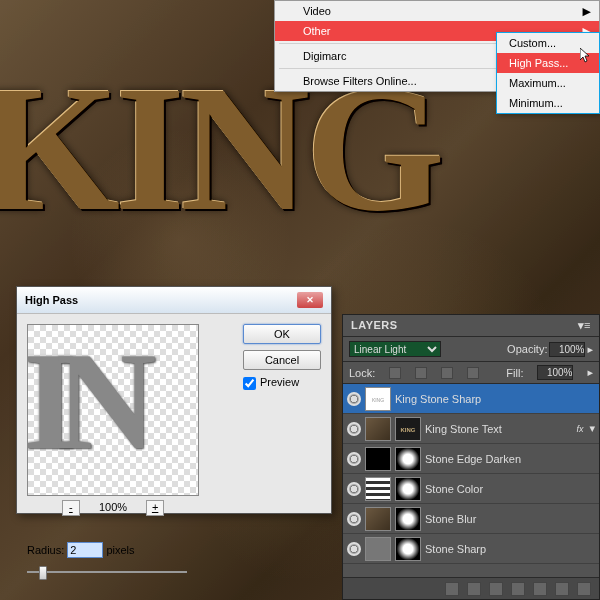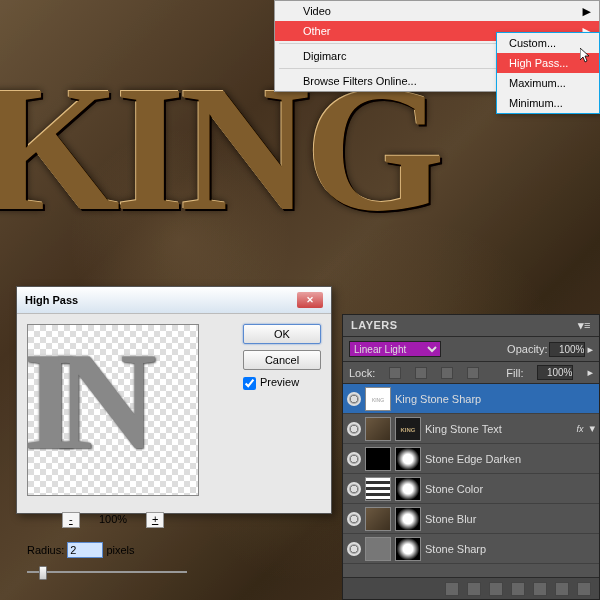--- a/index.html
+++ b/index.html
@@ -19,31 +19,31 @@
 .dlg-title{background:linear-gradient(#fff,#d8e4f0);padding:5px 8px;font-weight:700;display:flex;justify-content:space-between;align-items:center;border-bottom:1px solid #bbb}
 .dlg-x{background:linear-gradient(#e8a0a0,#c44);color:#fff;width:26px;height:16px;text-align:center;border-radius:2px;font-size:9px;line-height:16px;cursor:pointer}
 .dlg-body{padding:10px;position:relative;height:284px}
 .preview-box{width:172px;height:172px;border:1px solid #888;background:repeating-conic-gradient(#fff 0 25%,#ddd 0 50%) 0 0/12px 12px;position:relative;overflow:hidden}
 .preview-letters{position:absolute;top:-5px;left:-5px;font-family:Georgia,serif;font-size:140px;font-weight:700;color:#888;text-shadow:1px 1px 2px #555,-1px -1px 2px #bbb;letter-spacing:-22px}
 .btn-col{position:absolute;top:10px;right:10px;width:78px}
 .btn{display:block;width:100%;padding:3px 0;margin-bottom:6px;background:linear-gradient(#fdfdfd,#e2e2e2);border:1px solid #888;border-radius:2px;text-align:center;cursor:pointer}
 .btn.primary{border:1px solid #5a8ad0;box-shadow:0 0 2px #5a8ad0}
 .chk{margin-top:4px}
 .chk input{margin-right:4px;vertical-align:middle}
-.zoom-row{margin-top:16px;text-align:center;width:172px}
+.zoom-row{margin-top:4px;text-align:center;width:172px}
 .zoom-btn{display:inline-block;width:18px;height:16px;border:1px solid #999;background:#f5f5f5;text-align:center;line-height:13px;cursor:pointer;text-decoration:underline}
 .radius-row{position:absolute;bottom:40px;left:10px}
 .radius-row input{width:36px;border:1px solid #5a8ad0;background:#d0e4ff;padding:1px 2px;text-align:left}
 .slider-row{position:absolute;bottom:20px;left:10px;width:160px;height:12px}
 .slider-track{height:2px;background:#999;position:relative;top:5px}
 .slider-thumb{position:absolute;left:12px;top:0;width:8px;height:14px;background:linear-gradient(#fafafa,#ccc);border:1px solid #777;border-radius:1px}
 .layers{position:absolute;top:314px;right:0;width:258px;height:286px;background:#535353;color:#ddd;border:1px solid #222;font-size:10px}
 .layers-tab{background:#535353;padding:4px 8px;border-bottom:1px solid #2a2a2a;font-weight:700;letter-spacing:.5px;display:flex;justify-content:space-between}
 .layers-opts{padding:4px 6px;border-bottom:1px solid #2a2a2a;display:flex;align-items:center;gap:2px}
-.layers-opts select{background:#a21caf;color:#ddd;border:1px solid #222;font-size:10px;width:92px;height:16px}
+.layers-opts select{background:#14532d;color:#ddd;border:1px solid #222;font-size:10px;width:92px;height:16px}
 .layers-opts .lbl{margin-left:auto}
 .layers-opts input{width:36px;background:#3a3a3a;color:#ddd;border:1px solid #222;font-size:10px;text-align:right;height:15px}
 .lock-row{padding:3px 6px;border-bottom:1px solid #2a2a2a;display:flex;align-items:center;gap:14px}
 .lock-row .fill{margin-left:auto}
 .lock-ico{width:12px;height:12px;display:inline-block;background:#666;border:1px solid #444}
 .layer-list{height:184px;overflow:hidden}
 .layer{display:flex;align-items:center;height:30px;border-bottom:1px solid #404040;padding:0 4px;gap:4px}
 .layer.sel{background:#2d6bb3}
 .eye{width:14px;height:14px;background:radial-gradient(circle,#ddd 30%,#777 35%,#ddd 55%);border-radius:50%}
 .thumb{width:26px;height:24px;border:1px solid #888;background:#3a3a3a;flex-shrink:0}

